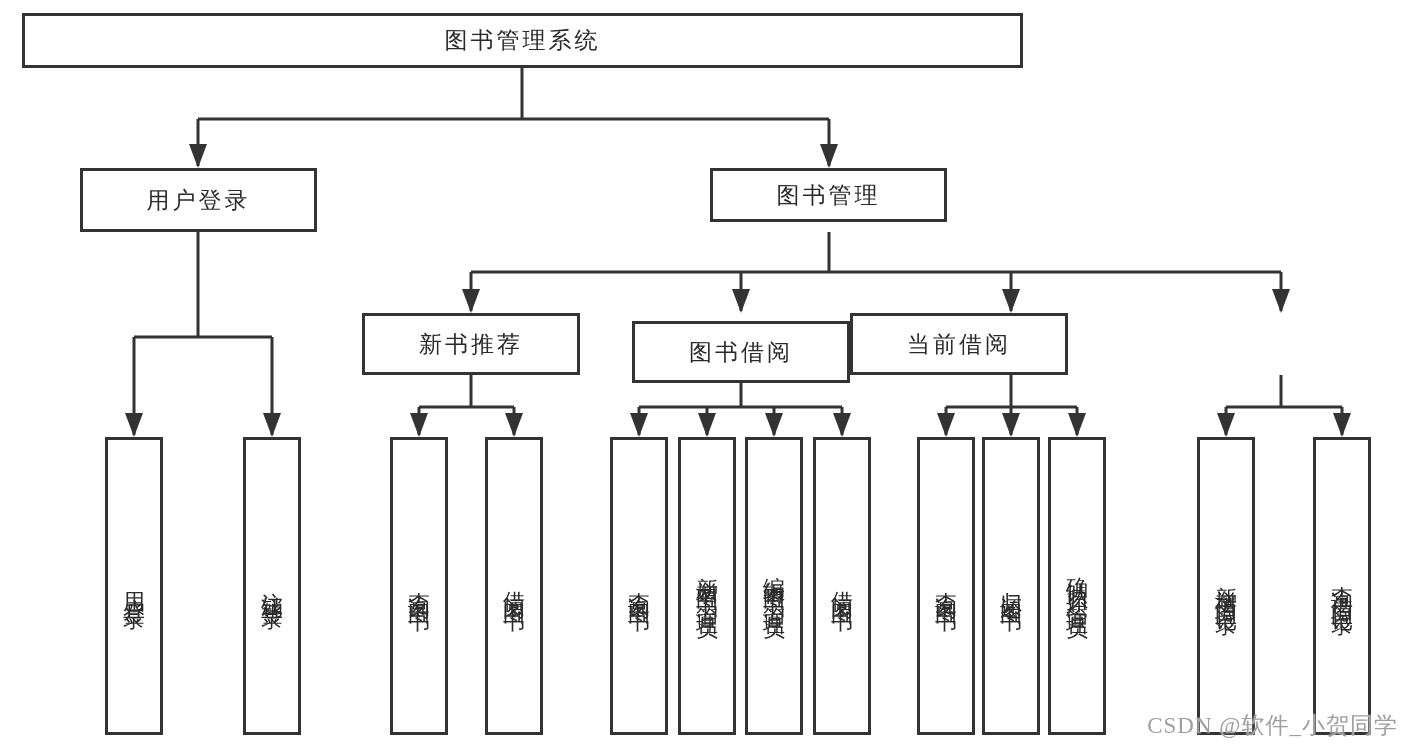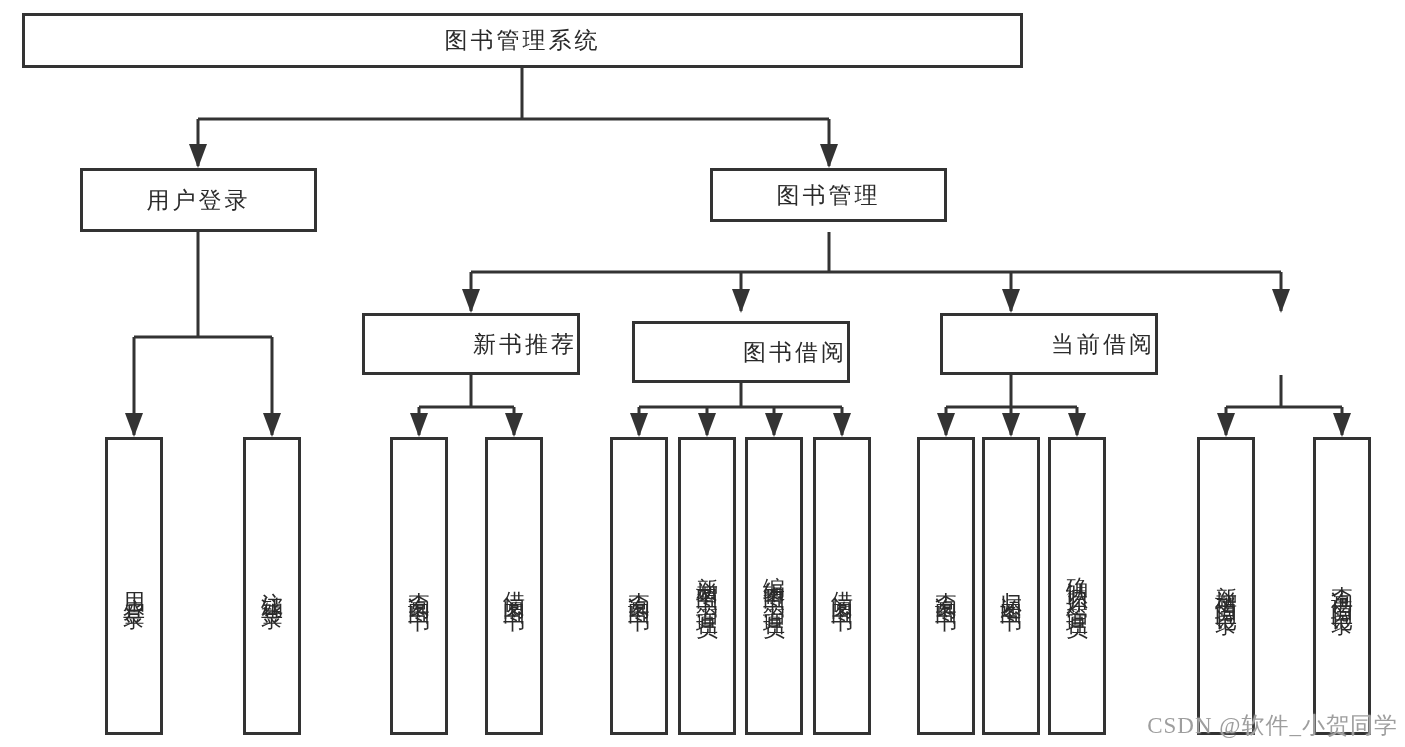--- a/index.html
+++ b/index.html
@@ -32,24 +32,24 @@
   }
   .h-label {
     font-size: 23px;
     letter-spacing: 3px;
     color: #2a2a2a;
     white-space: nowrap;
   }
   .root  { left: 22px;  top: 13px;  width: 1001px; height: 55px; }
   .n-user{ left: 80px;  top: 168px; width: 237px;  height: 64px; }
   .n-mgmt{ left: 710px; top: 168px; width: 237px;  height: 54px; }
-  .lvl3  { top: 313px;  width: 218px; height: 62px; justify-content: flex-end; }
+  .lvl3  { top: 313px;  width: 218px; height: 62px; }
   .n-new { left: 362px; }
   .n-bor { left: 632px; margin-top: 8px; }
-  .n-cur { left: 940px; }
+  .n-cur { left: 850px; }
   .n-rec { left: 1172px; }
   .leaf {
     top: 437px;
     width: 58px;
     height: 298px;
   }
   .v-label {
     writing-mode: vertical-rl;
     text-orientation: mixed;
     font-size: 22px;

